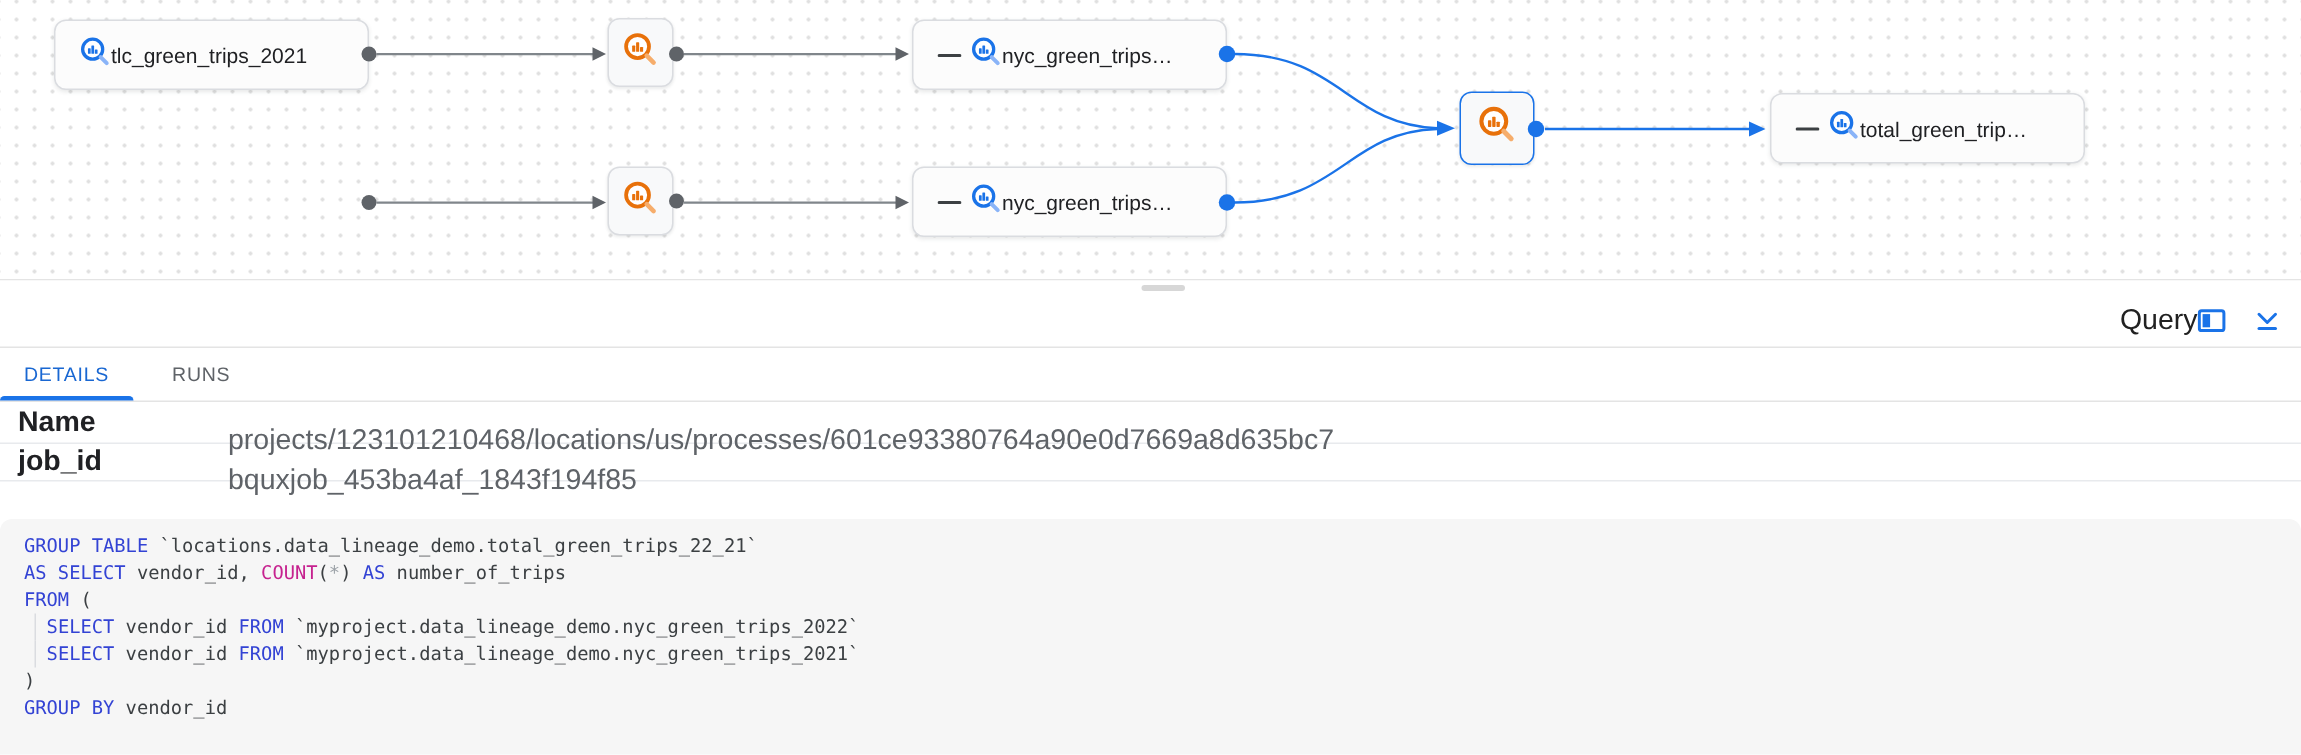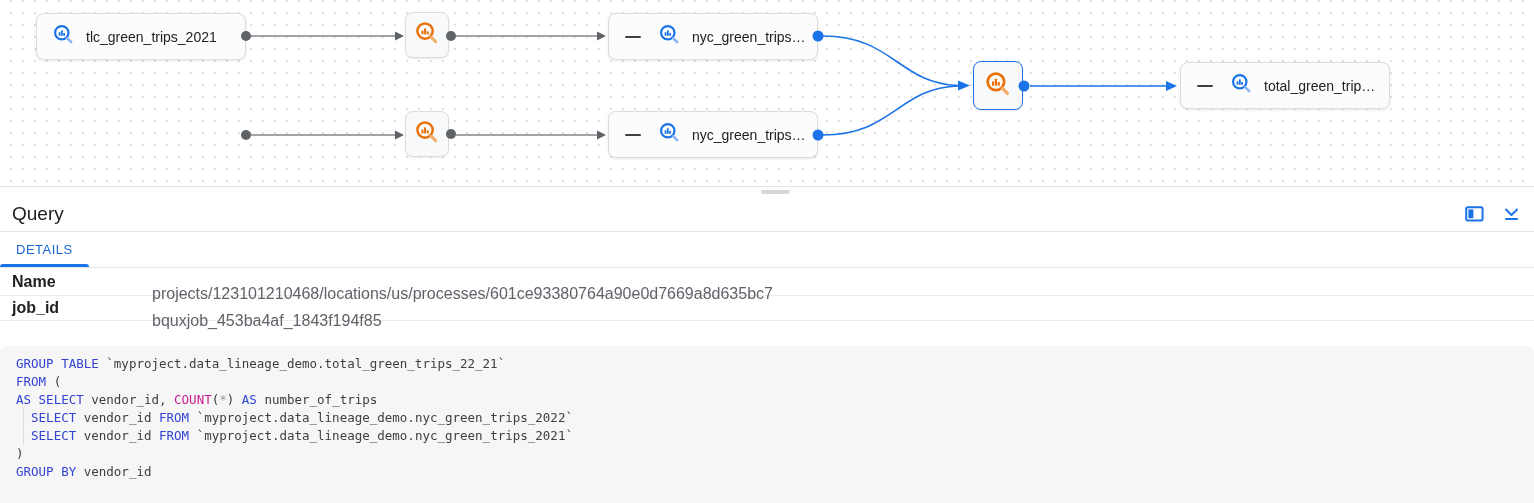--- a/index.html
+++ b/index.html
@@ -8,58 +8,58 @@
 
   
   .canvas {
     position: relative; width: 1534px; height: 187px;
     border-bottom: 1px solid #e4e4e4;
     background-color: #fff;
     background-image: radial-gradient(circle, #e0e0e0 1.1px, transparent 1.4px);
     background-size: 12px 12px; background-position: 5px 7px;
   }
   .node {
-    position: absolute; display: flex; align-items: center; gap: 12px;
+    position: absolute; display: flex; align-items: center; gap: 0;
     background: #fcfcfc; border: 1px solid #dadce0; border-radius: 8px;
     box-shadow: 0 1px 3px rgba(60,64,67,.12); padding: 0 14px 0 16px;
     height: 47px; z-index: 2; cursor: pointer;
   }
   .node .label { font-size: 14px; font-weight: 500; color: #202124; white-space: nowrap; }
   .qnode {
     position: absolute; display: flex; align-items: center; justify-content: center;
     background: #f8f9fa; border: 1px solid #dadce0; border-radius: 8px;
     box-shadow: 0 1px 2px rgba(60,64,67,.10); z-index: 2; cursor: pointer;
   }
   .qnode.selected { border: 1.6px solid #1a73e8; background: #f8f9fa; }
   .minus-icon { display: inline-flex; margin-right: 6px; }
   .edges { position: absolute; inset: 0; z-index: 3; pointer-events: none; }
 
   
   .drag-strip { position: relative; height: 9px; background: #fff; }
   .drag-handle { position: absolute; left: 761px; top: 3px; width: 29px; height: 4px;
     border-radius: 2px; background: #d7d7d7; cursor: ns-resize; }
 
   .panel-header { display: flex; align-items: center; height: 36px;
-    border-bottom: 1px solid #e4e4e4; padding: 0 14px 0 12px; }
+    border-bottom: 1px solid #e4e4e4; padding: 0 14px 0 12px; text-align: right; }
   .panel-title { font-size: 19px; font-weight: 400; color: #212121; flex: 1; }
   .header-icons { display: flex; align-items: center; gap: 19px; }
   .icon-btn { background: none; border: none; padding: 0; cursor: pointer; display: flex; }
 
   .tab-bar { display: flex; height: 36px; border-bottom: 1px solid #e4e4e4; align-items: stretch; }
   .tab { position: relative; display: flex; align-items: center; justify-content: center;
     font-size: 13px; font-weight: 500; letter-spacing: .5px; color: #5f6368;
     padding: 0 16px; cursor: pointer; background: none; border: none;
     font-family: "Liberation Sans", sans-serif; text-align: right; }
   .tab:nth-child(2) { padding: 0 26px; }
   .tab.active { color: #1967d2; }
   .tab.active::after { content: ""; position: absolute; left: 0; right: 0; bottom: 0;
     height: 3px; background: #1a73e8; border-radius: 3px 3px 0 0; }
 
   .detail-row { display: flex; align-items: center; border-bottom: 1px solid #e8eaed;
-    height: 28px; font-size: 16px; }
+    height: 28px; font-size: 19px; }
   .detail-row + .detail-row { height: 25px; }
   .detail-label { width: 152px; padding-left: 12px; font-weight: 700; color: #202124; }
   .detail-value { color: #5f6368; margin-top: 25px; }
 
   
   .code-block { margin-top: 25px; background: #f6f6f6; border-radius: 8px 8px 0 0;
     padding: 9px 16px 8px 16px; height: 164px;
     font-family: "DejaVu Sans Mono", "Liberation Mono", monospace; font-size: 12.5px; }
   .code-line { position: relative; line-height: 18px; white-space: pre; color: #3c4043; }
   .code-line.indented::before { content: ""; position: absolute; left: 6.5px; top: 0;
@@ -222,34 +222,35 @@
       <svg width="17" height="17" viewBox="0 0 17 17">
           <path d="M3 4.5 L8.5 10 L14 4.5" fill="none" stroke="#1a73e8" stroke-width="2" stroke-linecap="round" stroke-linejoin="round"></path>
           <line x1="3" y1="14" x2="14" y2="14" stroke="#1a73e8" stroke-width="2" stroke-linecap="round"></line>
         </svg>
     </button>
   </span>
 </div>
 
 <div class="tab-bar">
   <button class="tab active">DETAILS</button>
+  <button class="tab">RUNS</button>
 </div>
 
 <div class="detail-row">
   <span class="detail-label">Name</span>
   <span class="detail-value">projects/123101210468/locations/us/processes/601ce93380764a90e0d7669a8d635bc7</span>
 </div>
 <div class="detail-row">
   <span class="detail-label">job_id</span>
   <span class="detail-value">bquxjob_453ba4af_1843f194f85</span>
 </div>
 
 <div class="code-block">
   <div>
-      <div class="code-line"><span class="tok-kw">GROUP TABLE </span><span class="tok-def">`myproject.data_lineage_demo.total_green_trips_22_21`</span></div>
+      <div class="code-line"><span class="tok-kw">GROUP TABLE </span><span class="tok-def">`locations.data_lineage_demo.total_green_trips_22_21`</span></div>
+      <div class="code-line"><span class="tok-kw">AS SELECT </span><span class="tok-def">vendor_id, </span><span class="tok-fn">COUNT</span><span class="tok-def">(</span><span class="tok-mut">*</span><span class="tok-def">) </span><span class="tok-kw">AS</span><span class="tok-def"> number_of_trips</span></div>
       <div class="code-line"><span class="tok-kw">FROM</span><span class="tok-def"> (</span></div>
-      <div class="code-line"><span class="tok-kw">AS SELECT </span><span class="tok-def">vendor_id, </span><span class="tok-fn">COUNT</span><span class="tok-def">(</span><span class="tok-mut">*</span><span class="tok-def">) </span><span class="tok-kw">AS</span><span class="tok-def"> number_of_trips</span></div>
       <div class="code-line indented"><span class="tok-def">  </span><span class="tok-kw">SELECT</span><span class="tok-def"> vendor_id </span><span class="tok-kw">FROM</span><span class="tok-def"> `myproject.data_lineage_demo.nyc_green_trips_2022`</span></div>
       <div class="code-line indented"><span class="tok-def">  </span><span class="tok-kw">SELECT</span><span class="tok-def"> vendor_id </span><span class="tok-kw">FROM</span><span class="tok-def"> `myproject.data_lineage_demo.nyc_green_trips_2021`</span></div>
       <div class="code-line"><span class="tok-def">)</span></div>
       <div class="code-line"><span class="tok-kw">GROUP BY</span><span class="tok-def"> vendor_id</span></div>
     </div>
 </div>
 
 </body></html>

